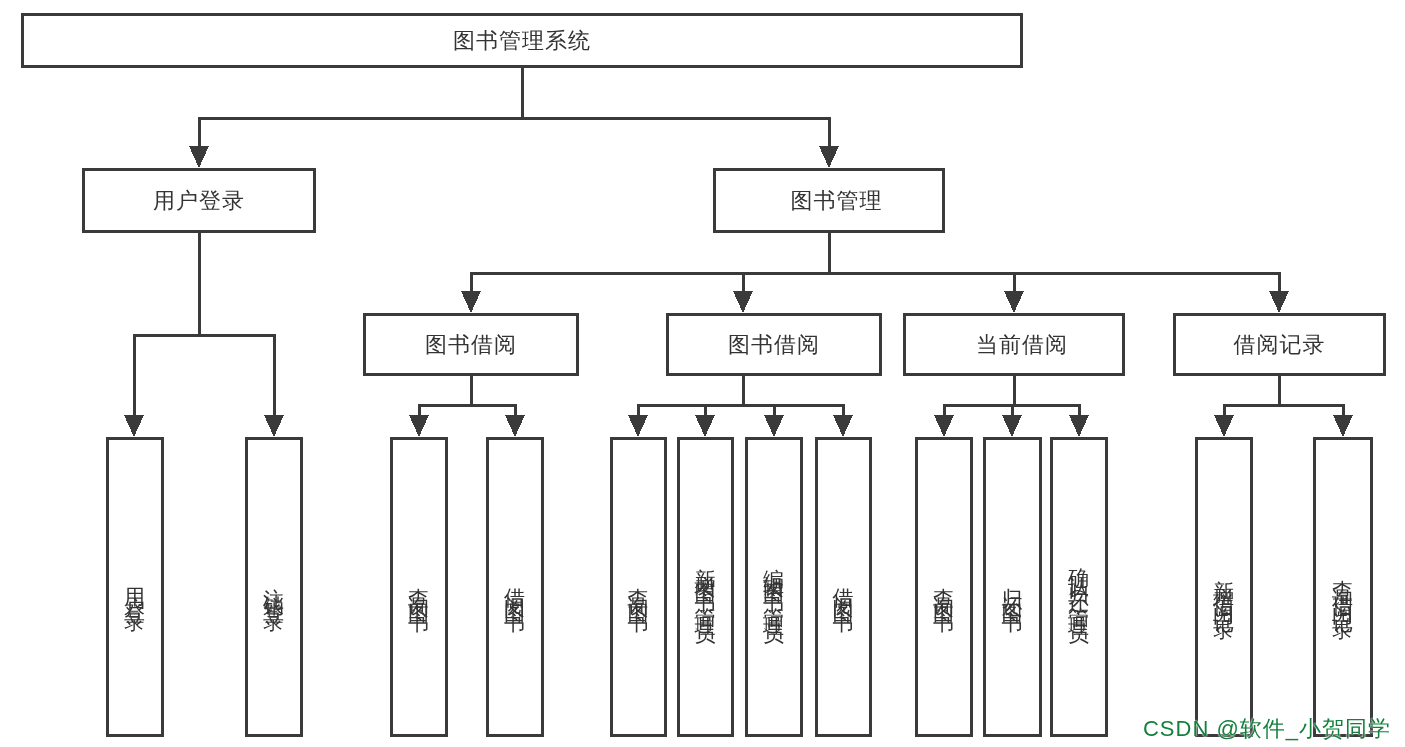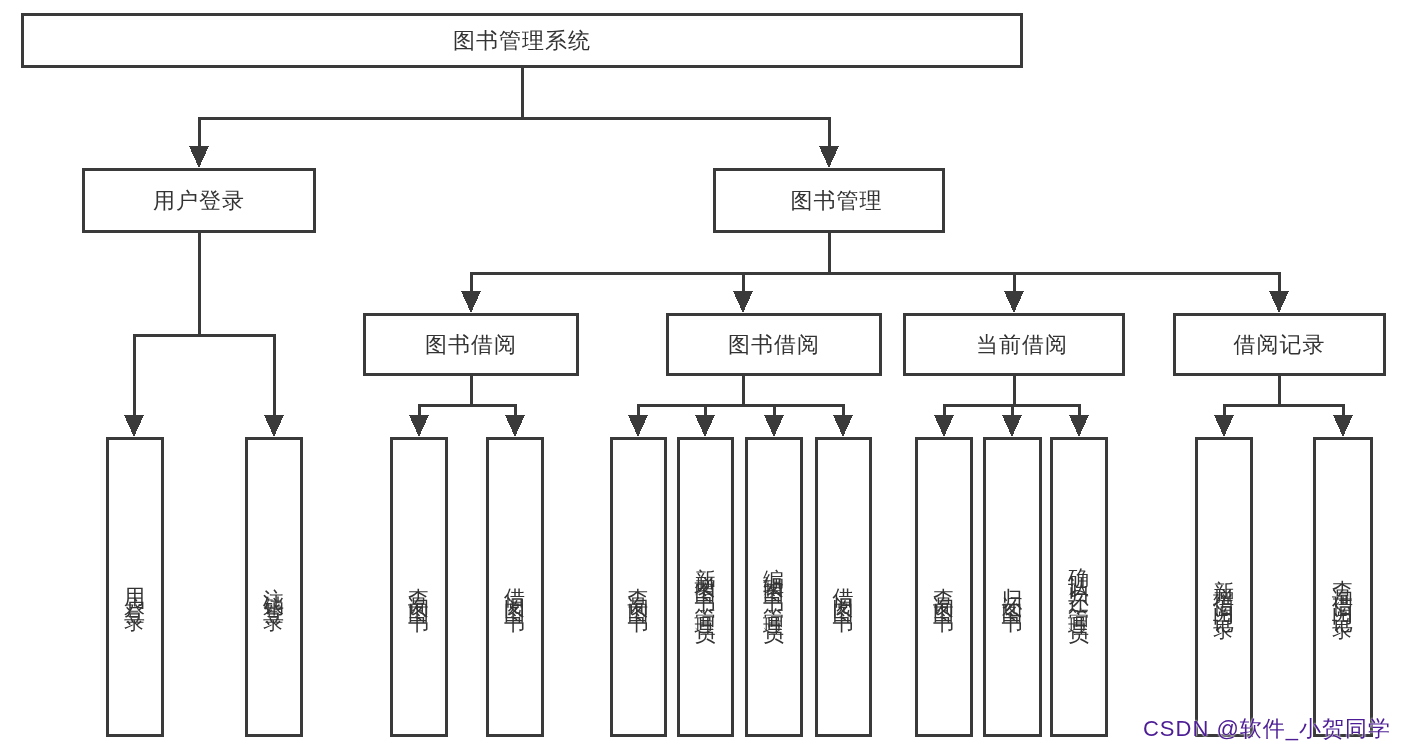--- a/index.html
+++ b/index.html
@@ -46,21 +46,21 @@
     font-size: 21px;
     letter-spacing: 8px;
     line-height: 1;
     white-space: nowrap;
   }
   #watermark {
     position: absolute;
     right: 14px;
     top: 714px;
     font-size: 22px;
-    color: #4c1d95;
+    color: #15803d;
     text-shadow: 0 0 2px #ffffff, 0 0 2px #ffffff;
     letter-spacing: 1px;
     z-index: 3;
     white-space: nowrap;
   }
   svg line { stroke: #3a3a3a; stroke-width: 3; }
   svg polygon { fill: #3a3a3a; }
 </style>
 </head>
 <body>

